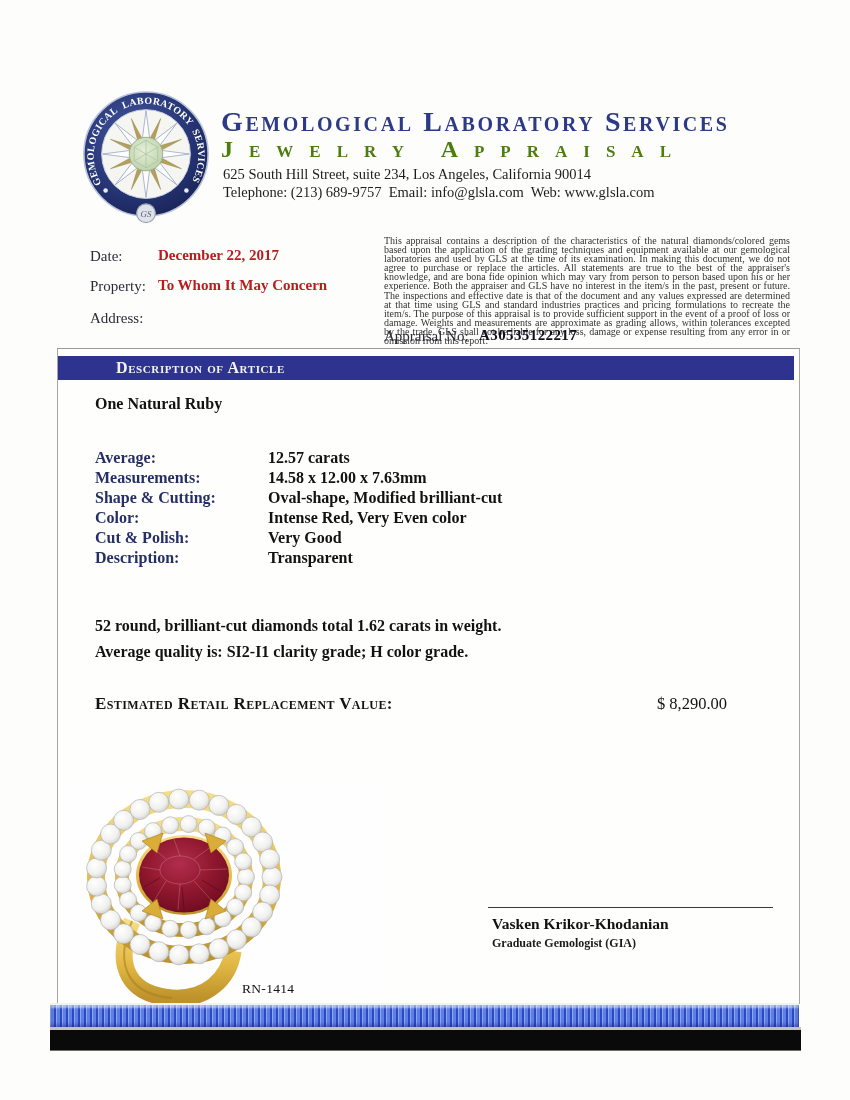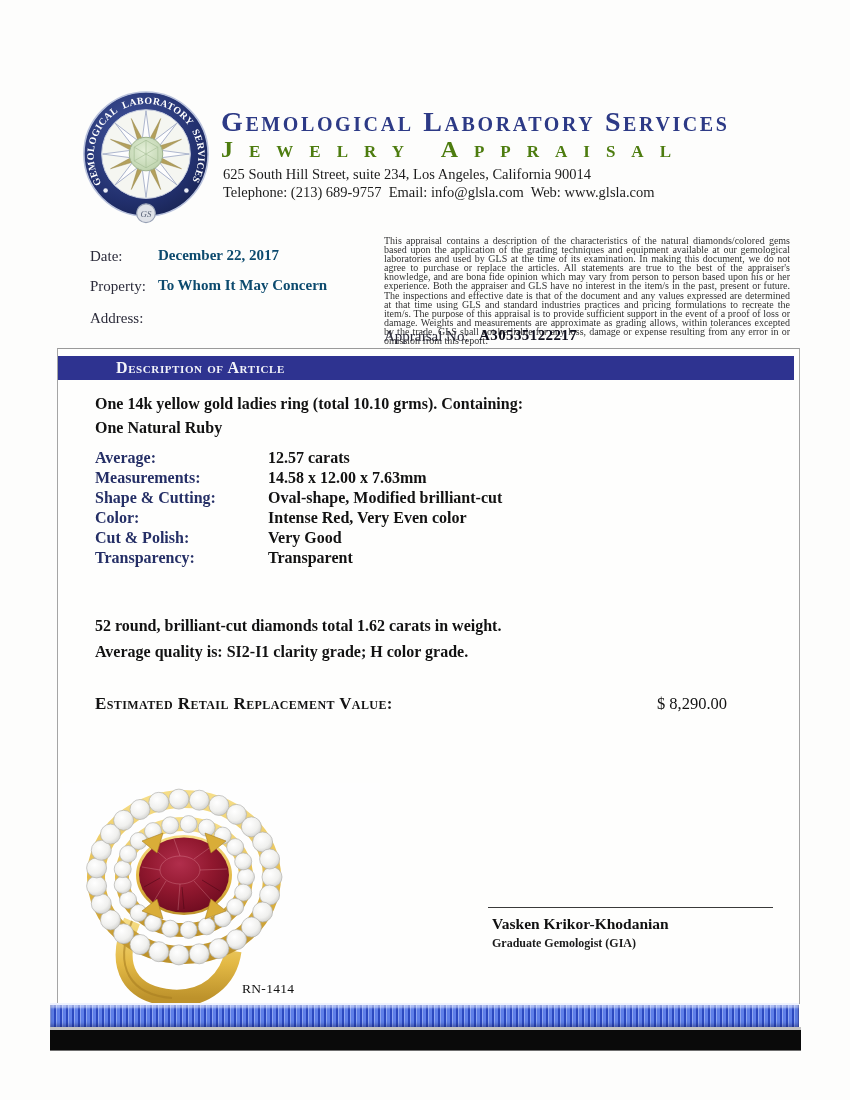--- a/index.html
+++ b/index.html
@@ -18,21 +18,21 @@
   }
   .doc-type{
     left:221px; top:136px; font-size:24px; font-weight:bold;
     font-variant:small-caps; letter-spacing:16px; color:#4d7c0f; white-space:nowrap;
   }
   .addr{left:223px; font-size:14.5px; color:#1c1c1c; white-space:nowrap;}
   .addr1{top:166px;} .addr2{top:184px;}
 
   
   .meta-label{font-size:15px; color:#2b2b3a;}
-  .meta-value{font-size:15px; font-weight:bold; color:#0c4a6e;}
+  .meta-value{font-size:15px; font-weight:bold; color:#b91c1c;}
   .lab-date{left:90px; top:248px;}      .val-date{left:158px; top:247px;}
   .lab-prop{left:90px; top:278px;}      .val-prop{left:158px; top:277px;}
   .lab-addr{left:90px; top:310px;}      .val-addr{left:158px; top:309px;}
 
   .disclaimer{
     left:384px; top:236px; width:406px; font-size:10px; line-height:9.1px;
     color:#333; text-align:justify;
   }
   .appr-label{left:384px; top:328px; font-size:15px; color:#2b2b3a;}
   .appr-value{left:479px; top:327px; font-size:15px; font-weight:bold; color:#10101e; letter-spacing:.4px;}
@@ -161,36 +161,35 @@
 
   <div class="abs disclaimer">This appraisal contains a description of the characteristics of the natural diamonds/colored gems based upon the application of the grading techniques and equipment available at our gemological laboratories and used by GLS at the time of its examination. In making this document, we do not agree to purchase or replace the articles. All statements are true to the best of the appraiser's knowledge, and are bona fide opinion which may vary from person to person based upon his or her experience. Both the appraiser and GLS have no interest in the item/s in the past, present or future. The inspections and effective date is that of the document and any values expressed are determined at that time using GLS and standard industries practices and pricing formulations to recreate the item/s. The purpose of this appraisal is to provide sufficient support in the event of a proof of loss or damage. Weights and measurements are approximate as grading allows, within tolerances excepted by the trade. GLS shall not be liable for any loss, damage or expense resulting from any error in or omission from this report.</div>
   <div class="abs appr-label">Appraisal No:</div>
   <div class="abs appr-value">A30535122217</div>
 
   <div class="abs article-box">
     <div class="section-bar">Description of Article</div>
   </div>
 
   <div class="abs intro">
-    <div>One 14k yellow gold ladies ring (total 10.10 grms). Containing:</div>
     <div>One Natural Ruby</div>
   </div>
 
   <div class="abs spec-row" style="top:449px">
     <span class="spec-label">Average:</span><span class="spec-value">12.57 carats</span></div>
   <div class="abs spec-row" style="top:469px">
     <span class="spec-label">Measurements:</span><span class="spec-value">14.58 x 12.00 x 7.63mm</span></div>
   <div class="abs spec-row" style="top:489px">
     <span class="spec-label">Shape &amp; Cutting:</span><span class="spec-value">Oval-shape, Modified brilliant-cut</span></div>
   <div class="abs spec-row" style="top:509px">
     <span class="spec-label">Color:</span><span class="spec-value">Intense Red, Very Even color</span></div>
   <div class="abs spec-row" style="top:529px">
     <span class="spec-label">Cut &amp; Polish:</span><span class="spec-value">Very Good</span></div>
   <div class="abs spec-row" style="top:549px">
-    <span class="spec-label">Transparency:</span><span class="spec-value">Transparent</span></div>
+    <span class="spec-label">Description:</span><span class="spec-value">Transparent</span></div>
 
   <div class="abs diamonds">
     <div>52 round, brilliant-cut diamonds total 1.62 carats in weight.</div>
     <div>Average quality is: SI2-I1 clarity grade; H color grade.</div>
   </div>
 
   <div class="abs value-label">Estimated Retail Replacement Value:</div>
   <div class="abs value-amount">$ 8,290.00</div>
 
   <div class="abs photo">

